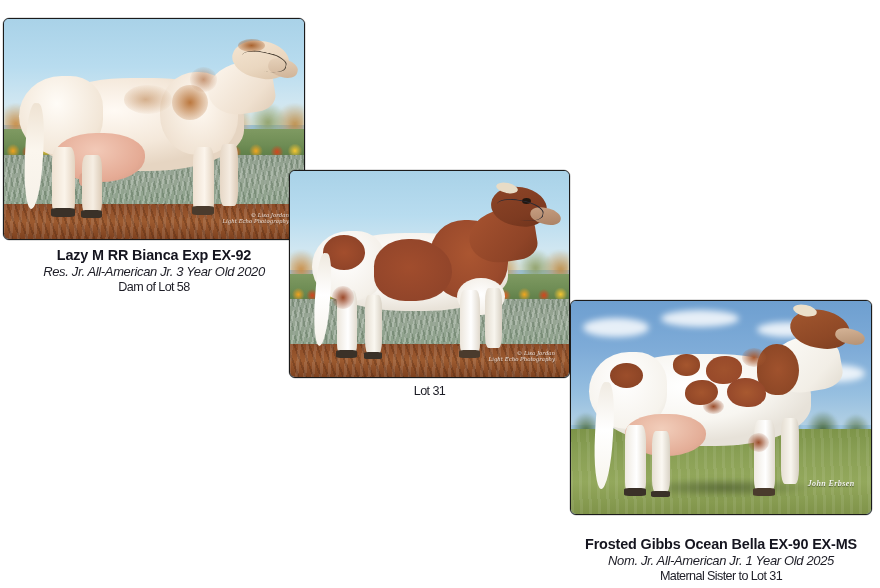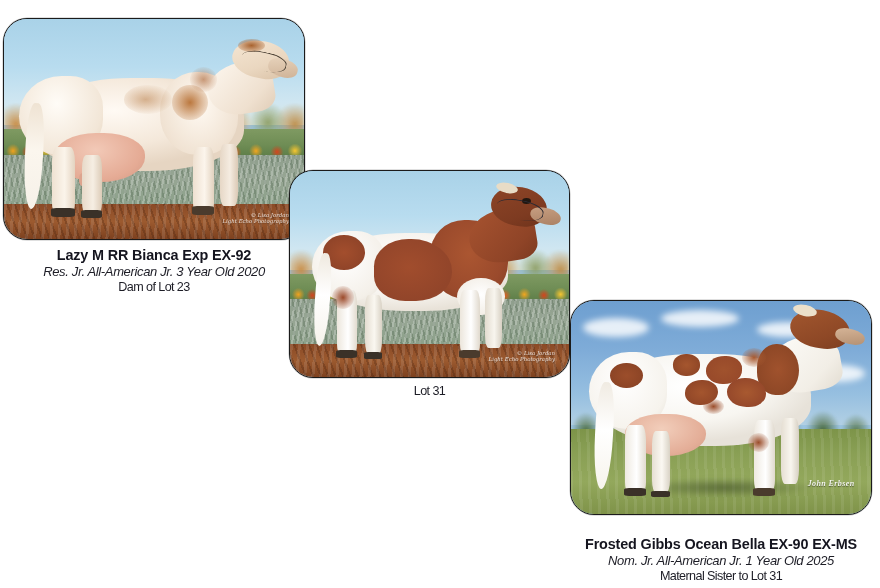--- a/index.html
+++ b/index.html
@@ -10,21 +10,21 @@
     position:relative;overflow:hidden;
     -webkit-font-smoothing:antialiased;
   }
   .stage{position:absolute;inset:0;}
 
   
   .card{position:absolute;}
   .photo{
     position:absolute;inset:0;
     border:1.5px solid #1b1b1b;
-    border-radius:24px;
+    border-radius:6px;
     overflow:hidden;
     background:#9cc4e0;
     box-shadow:0 0 0 0.5px rgba(0,0,0,.25);
   }
   .photo *{position:absolute;}
 
   
   .sky-studio{
     left:0;right:0;top:0;height:48%;
     background:linear-gradient(180deg,#a9d2e8 0%,#b8dcef 45%,#cfe6f1 78%,#d8e6e2 100%);
@@ -220,21 +220,21 @@
       <div style="left:7%;top:38%;width:6%;height:48%;
                   background:linear-gradient(180deg,#efe3d3 0%,#fbf6ee 45%,#f6f1e8 100%);
                   border-radius:40% 40% 50% 50%;transform:rotate(3deg);"></div>
       <div class="sig-script" style="right:5%;bottom:6.5%;font-size:5.4px;text-align:right;">© Lisa Jordan<br>Light Echo Photography</div>
     </div>
   </div>
 
   <div class="caption" style="left:3px;top:247px;width:302px;">
     <div class="cap-name">Lazy M RR Bianca Exp  EX-92</div>
     <div class="cap-award">Res. Jr. All-American Jr. 3 Year Old 2020</div>
-    <div class="cap-lot">Dam of Lot 23</div>
+    <div class="cap-lot">Dam of Lot 58</div>
   </div>
 
   <div class="card" style="left:289px;top:170px;width:281px;height:208px;">
     <div class="photo">
       <div class="sky-studio"></div>
       <div class="treeline"></div>
       <div class="midfield"></div>
       <div class="flowers"></div>
       <div class="grass-studio"></div>
       <div class="dirt-studio"></div>

